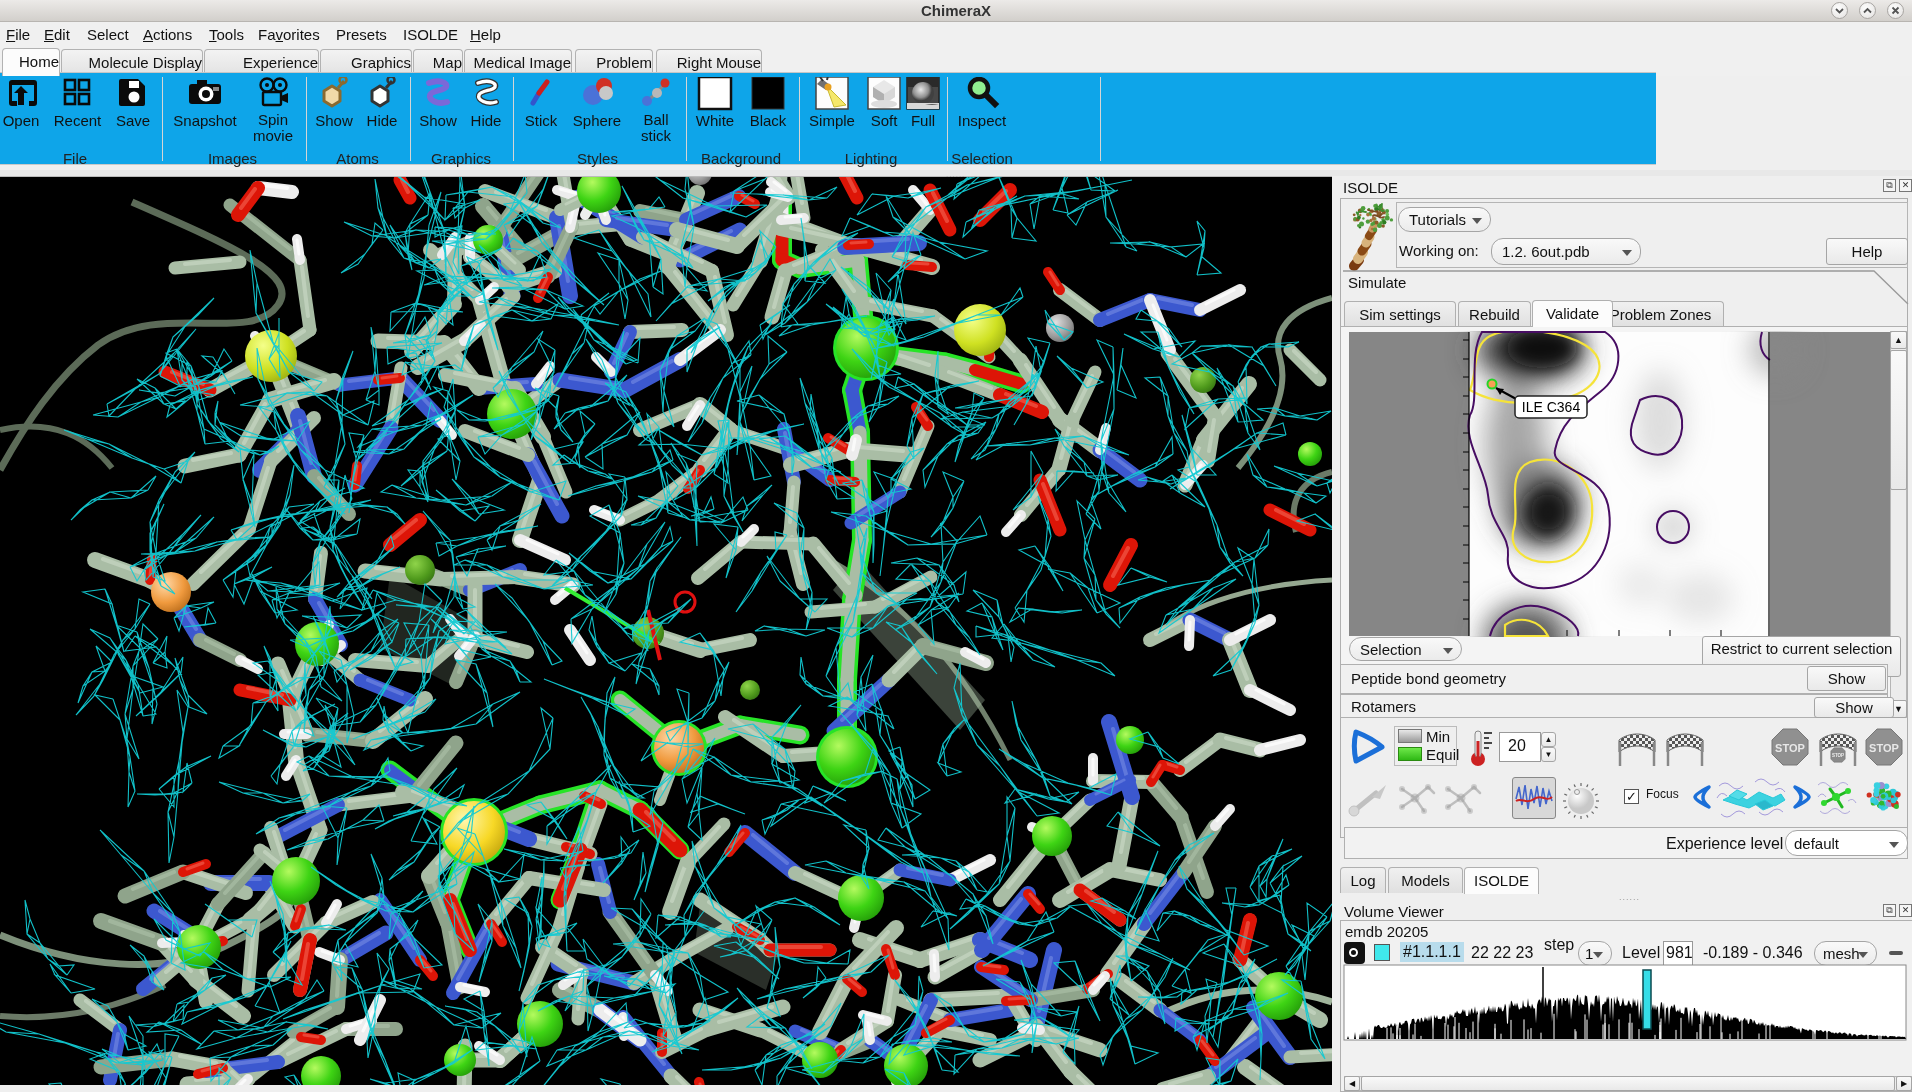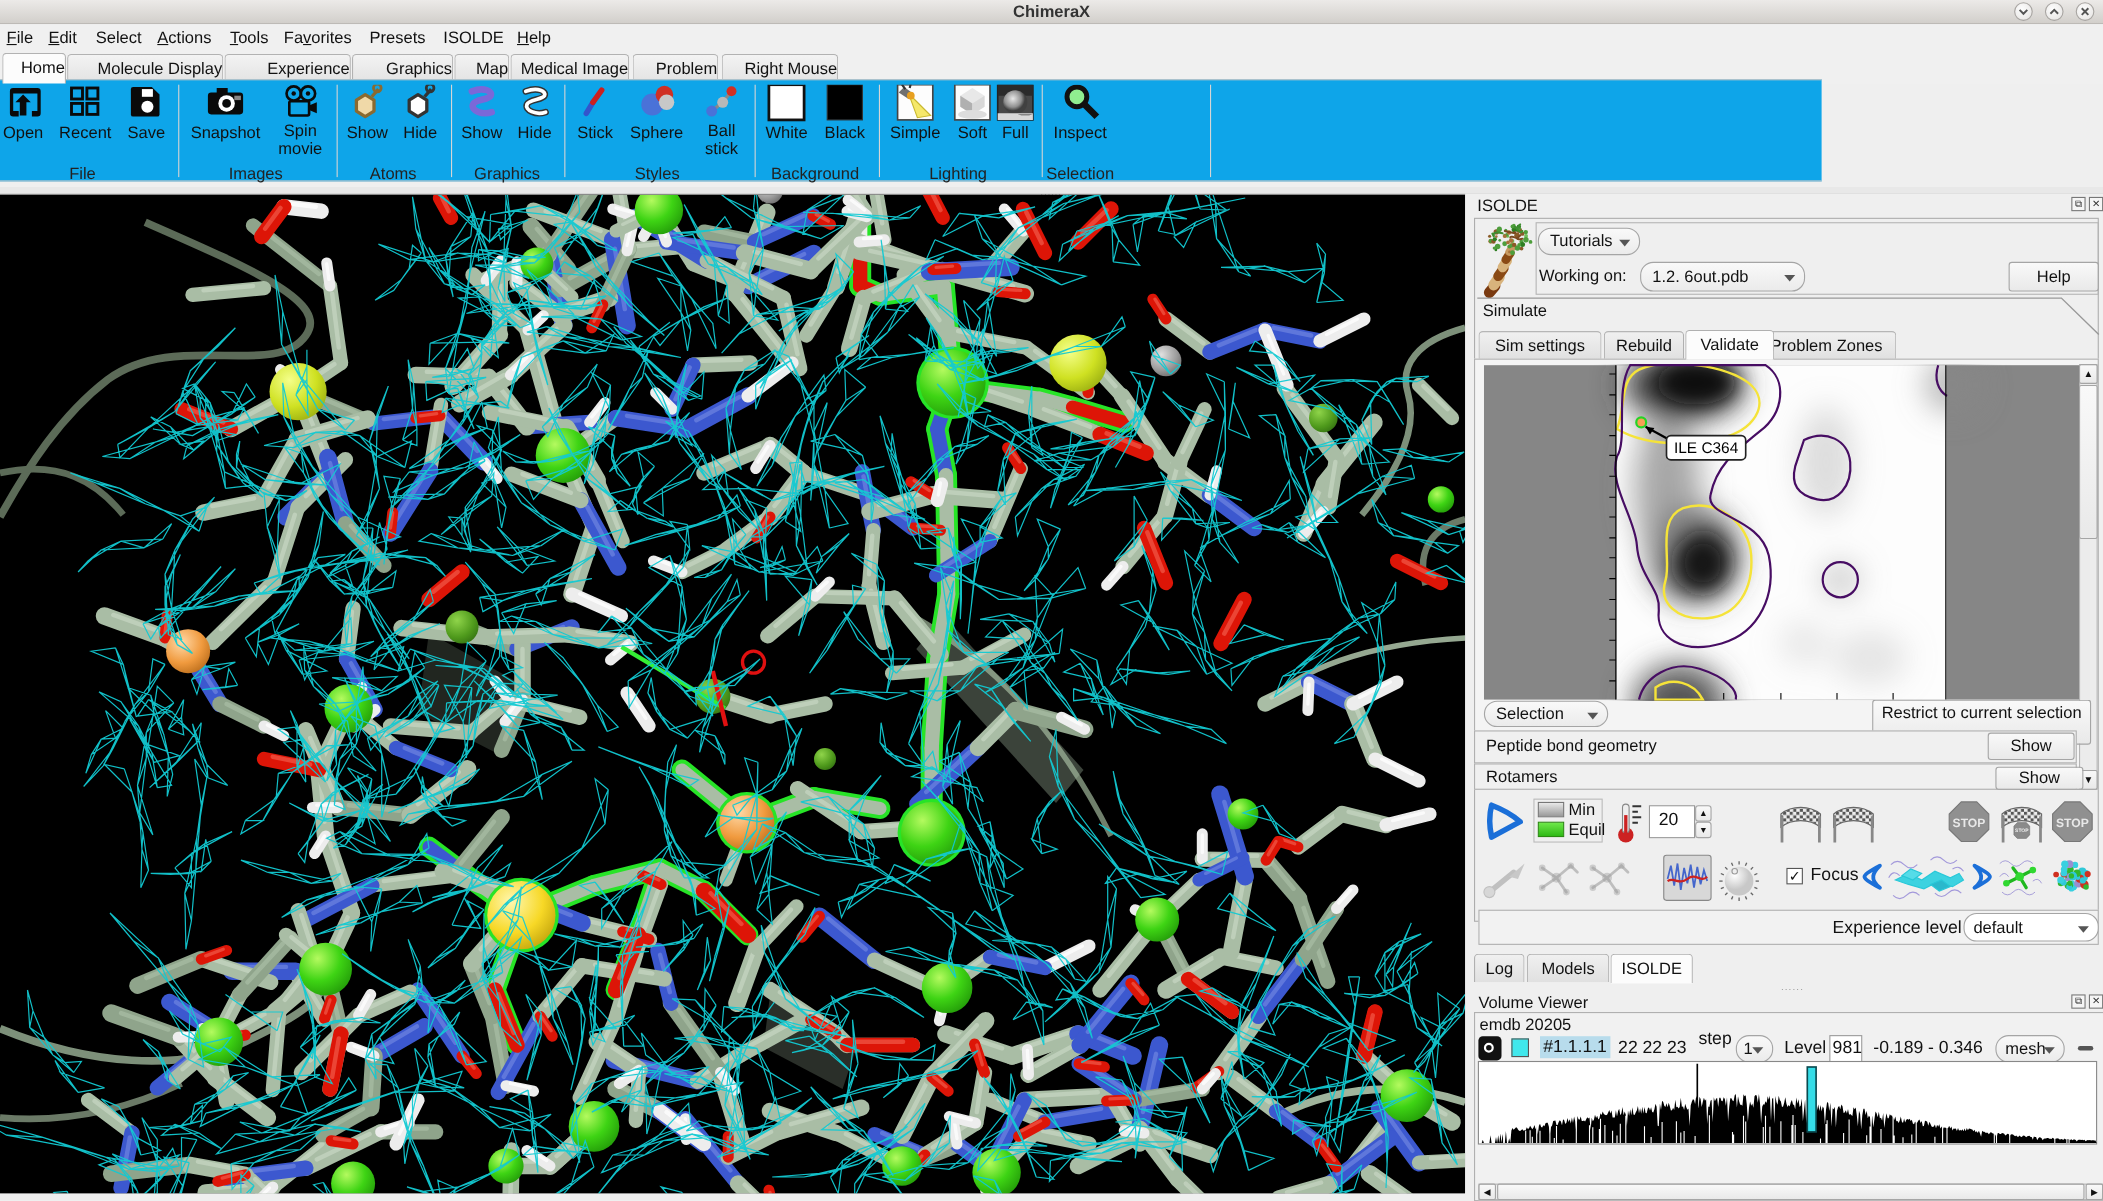--- a/index.html
+++ b/index.html
@@ -1518,21 +1518,21 @@
       <circle cx="20" cy="22" r="13" fill="url(#knobg)"></circle>
       <defs>
         <radialGradient id="knobg" cx="0.35" cy="0.3">
           <stop offset="0" stop-color="#fff"></stop>
           <stop offset="1" stop-color="#c8c8c8"></stop>
         </radialGradient>
       </defs>
       <circle cx="16" cy="13" r="2.5" fill="#eee" stroke="#999"></circle>
     </svg>
 <div style="position:absolute;left:292px;top:613px;width:15px;height:15px;background:#fff;border:1px solid #555;font-size:13px;line-height:14px;text-align:center">✓</div>
-<div class="ptitle" style="left:314px;top:611px;font-size:16px">Focus</div>
+<div class="ptitle" style="left:314px;top:611px;font-size:12px">Focus</div>
 <svg style="position:absolute;left:359px;top:607px" width="22" height="28" viewBox="0 0 22 28">
       <path d="M18,4 C12,10 8,16 18,24 C10,20 4,16 4,14 C4,12 10,8 18,4 Z" fill="none" stroke="#1b6fd8" stroke-width="3.5" stroke-linejoin="round"></path>
     </svg>
 <svg style="position:absolute;left:383px;top:600px" width="74" height="44" viewBox="0 0 74 44">
       <g stroke="#9a8fd8" stroke-width="1" fill="none" opacity="0.9">
         <path d="M4,10 q6,-6 12,0 t12,0 M40,6 q6,-6 12,0 t12,0 M6,38 q6,6 12,0 t12,0 M44,36 q6,6 12,0 t12,0 M2,22 q4,-8 10,-2 M60,14 q6,-4 10,2"></path>
       </g>
       <g stroke="#28c8d8" fill="#3cd2e0">
         <path d="M8,24 L20,18 L32,24 L44,16 L58,22 L66,18 L70,24 L60,30 L46,26 L34,32 L20,28 Z"></path>
         <path d="M14,20 l8,-6 l10,4 l-8,6 Z" fill="#55dce8"></path>

